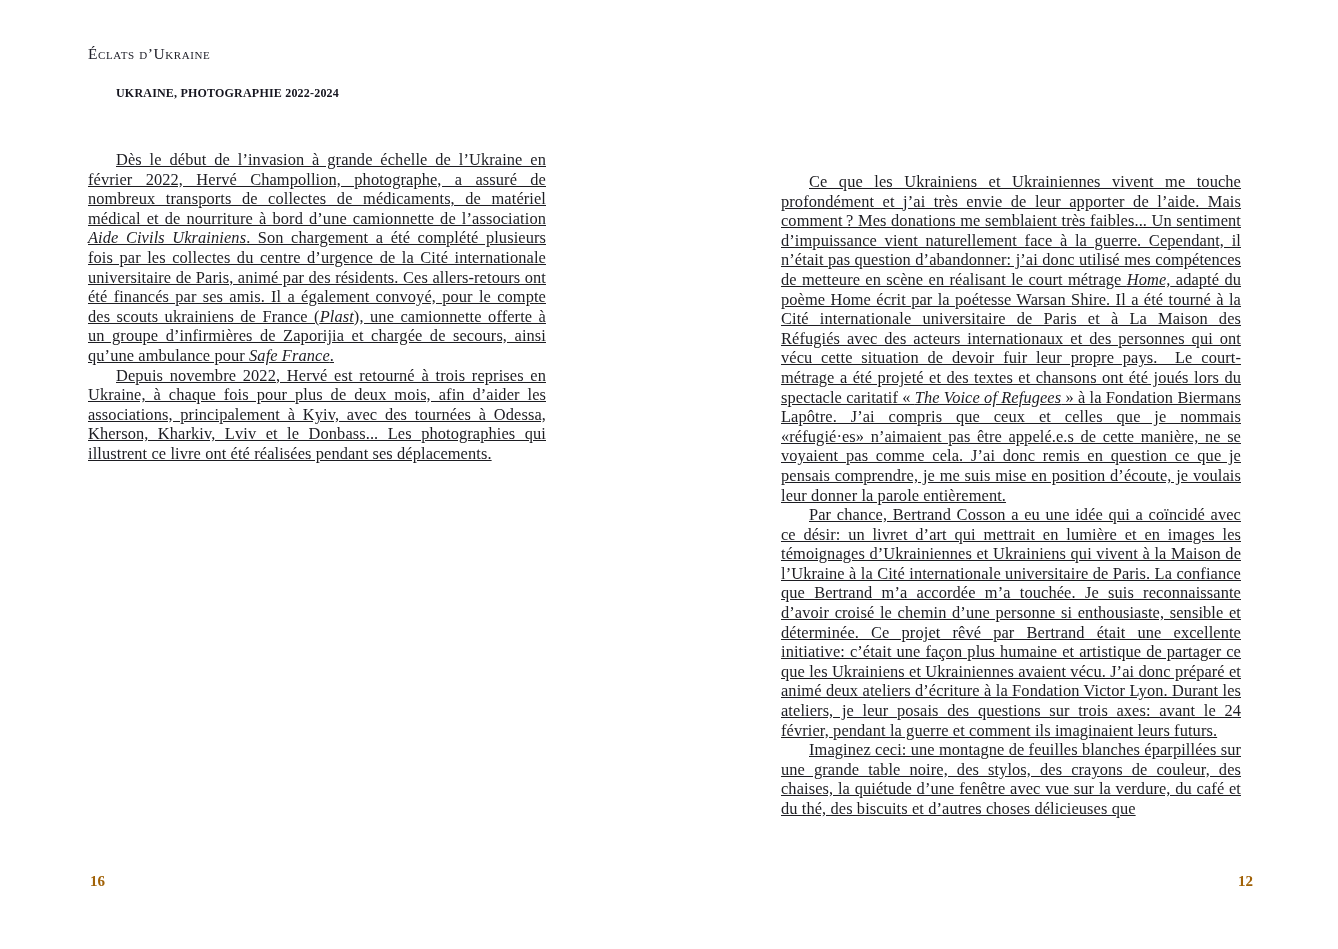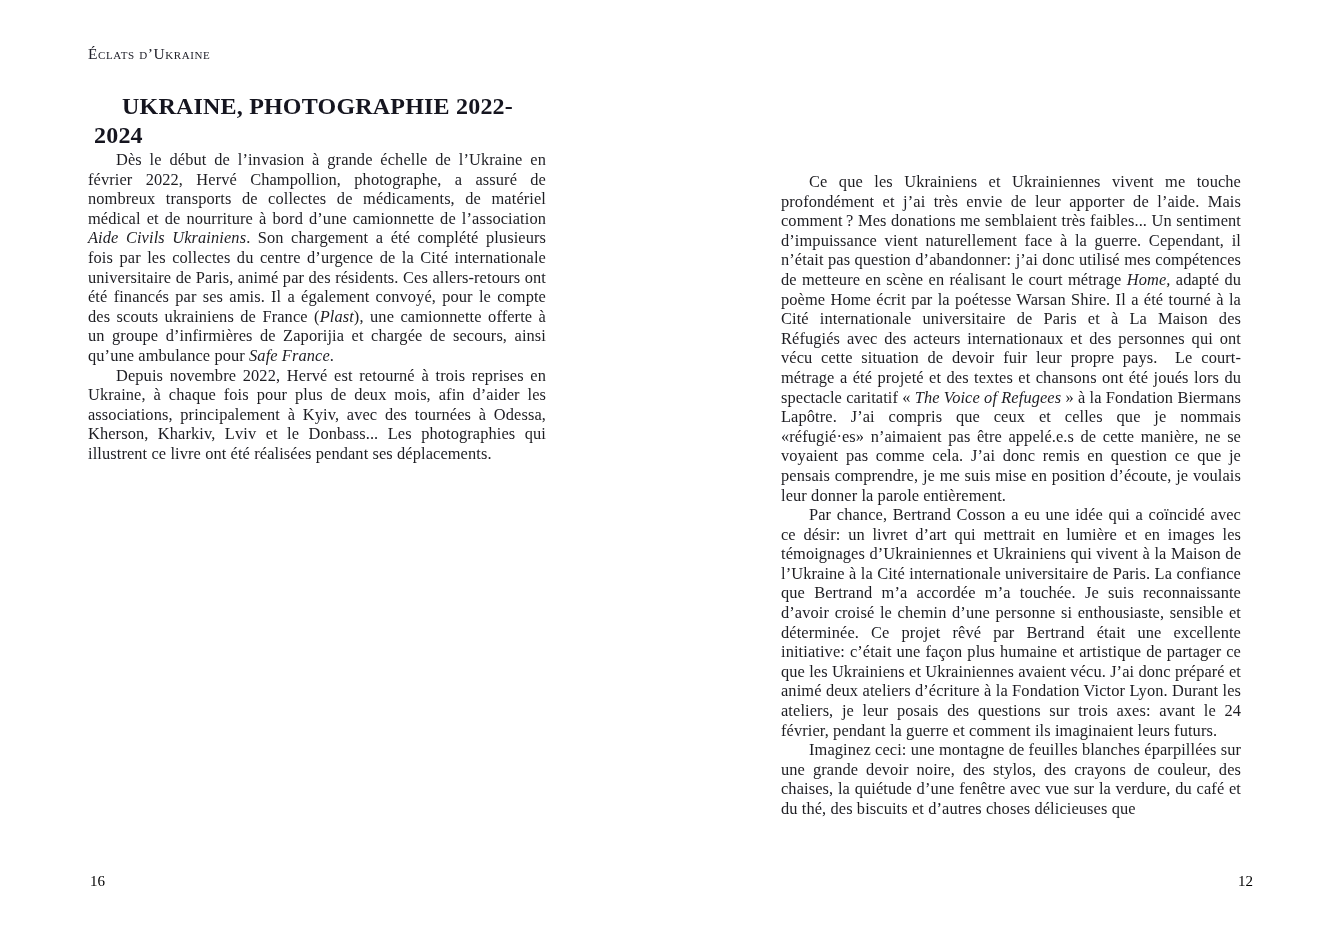--- a/index.html
+++ b/index.html
@@ -36,53 +36,54 @@
     font-size: 15.5px;
     letter-spacing: 0.6px;
     color: #20202a;
     line-height: 1;
   }
   .chapter-title {
     position: absolute;
     top: 86px;
     left: 0;
     right: 0;
-    margin: 6px;
-    font-size: 24px;
+    margin: 0;
+    font-size: 12px;
     font-weight: bold;
     letter-spacing: 0.2px;
     text-indent: 28px;
     color: #15151f;
     line-height: 1.2;
   }
   .body-text {
     position: absolute;
     left: 0;
     right: 12px;
+    text-decoration: underline;
   }
   .page.left  .body-text { top: 150px; }
   .page.right .body-text { top: 172px; }
   .body-text p {
     margin: 0;
     font-size: 16.4px;
     line-height: 19.6px;
     text-align: justify;
     text-indent: 28px;
     letter-spacing: 0.1px;
     hyphens: none;
     -webkit-hyphens: none;
   }
   .it { font-style: italic; }
 
   .pagenum {
     position: absolute;
     top: 874px;
     font-size: 15px;
-    font-weight: normal;
-    color: #000000;
+    font-weight: bold;
+    color: #a16207;
     line-height: 1;
   }
   .pagenum.num-left  { left: 2px; }
   .pagenum.num-right { right: 0; text-align: right; }
 </style>
 </head>
 <body>
 
 <div class="spread">
 
@@ -93,18 +94,18 @@
         <p><span>Dès le début de l’invasion à grande échelle de l’Ukraine en février 2022, Hervé Champollion, photographe, a assuré de nombreux transports de collectes de médicaments, de matériel médical et de nourriture à bord d’une camionnette de l’association </span><span class="it">Aide Civils Ukrainiens</span><span>. Son chargement a été complété plusieurs fois par les collectes du centre d’urgence de la Cité internationale universitaire de Paris, animé par des résidents. Ces allers-retours ont été financés par ses amis. Il a également convoyé, pour le compte des scouts ukrainiens de France (</span><span class="it">Plast</span><span>), une camionnette offerte à un groupe d’infirmières de Zaporijia et chargée de secours, ainsi qu’une ambulance pour </span><span class="it">Safe France</span><span>.</span></p>
         <p><span>Depuis novembre 2022, Hervé est retourné à trois reprises en Ukraine, à chaque fois pour plus de deux mois, afin d’aider les associations, principalement à Kyiv, avec des tournées à Odessa, Kherson, Kharkiv, Lviv et le Donbass... Les photographies qui illustrent ce livre ont été réalisées pendant ses déplacements.</span></p>
       </div>
     <div class="pagenum num-left">16</div>
   </section>
 
   <section class="page right">
     <div class="body-text">
         <p><span>Ce que les Ukrainiens et Ukrainiennes vivent me touche profondément et j’ai très envie de leur apporter de l’aide. Mais comment ? Mes donations me semblaient très faibles... Un sentiment d’impuissance vient naturellement face à la guerre. Cependant, il n’était pas question d’abandonner: j’ai donc utilisé mes compétences de metteure en scène en réalisant le court métrage </span><span class="it">Home,</span><span> adapté du poème Home écrit par la poétesse Warsan Shire. Il a été tourné à la Cité internationale universitaire de Paris et à La Maison des Réfugiés avec des acteurs internationaux et des personnes qui ont vécu cette situation de devoir fuir leur propre pays.&nbsp; Le court-métrage a été projeté et des textes et chansons ont été joués lors du spectacle caritatif «&nbsp;</span><span class="it">The Voice of Refugees</span><span>&nbsp;» à la Fondation Biermans Lapôtre. J’ai compris que ceux et celles que je nommais «réfugié·es» n’aimaient pas être appelé.e.s de cette manière, ne se voyaient pas comme cela. J’ai donc remis en question ce que je pensais comprendre, je me suis mise en position d’écoute, je voulais leur donner la parole entièrement.</span></p>
         <p><span>Par chance, Bertrand Cosson a eu une idée qui a coïncidé avec ce désir: un livret d’art qui mettrait en lumière et en images les témoignages d’Ukrainiennes et Ukrainiens qui vivent à la Maison de l’Ukraine à la Cité internationale universitaire de Paris. La confiance que Bertrand m’a accordée m’a touchée. Je suis reconnaissante d’avoir croisé le chemin d’une personne si enthousiaste, sensible et déterminée. Ce projet rêvé par Bertrand était une excellente initiative: c’était une façon plus humaine et artistique de partager ce que les Ukrainiens et Ukrainiennes avaient vécu. J’ai donc préparé et animé deux ateliers d’écriture à la Fondation Victor Lyon. Durant les ateliers, je leur posais des questions sur trois axes: avant le 24 février, pendant la guerre et comment ils imaginaient leurs futurs.</span></p>
-        <p><span>Imaginez ceci: une montagne de feuilles blanches éparpillées sur une grande devoir noire, des stylos, des crayons de couleur, des chaises, la quiétude d’une fenêtre avec vue sur la verdure, du café et du thé, des biscuits et d’autres choses délicieuses que</span></p>
+        <p><span>Imaginez ceci: une montagne de feuilles blanches éparpillées sur une grande table noire, des stylos, des crayons de couleur, des chaises, la quiétude d’une fenêtre avec vue sur la verdure, du café et du thé, des biscuits et d’autres choses délicieuses que</span></p>
       </div>
     <div class="pagenum num-right">12</div>
   </section>
 
 </div>
 
 </body></html>

